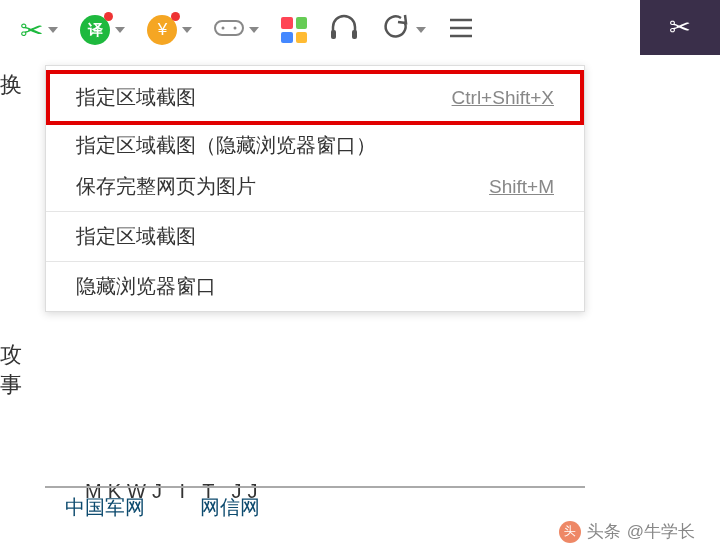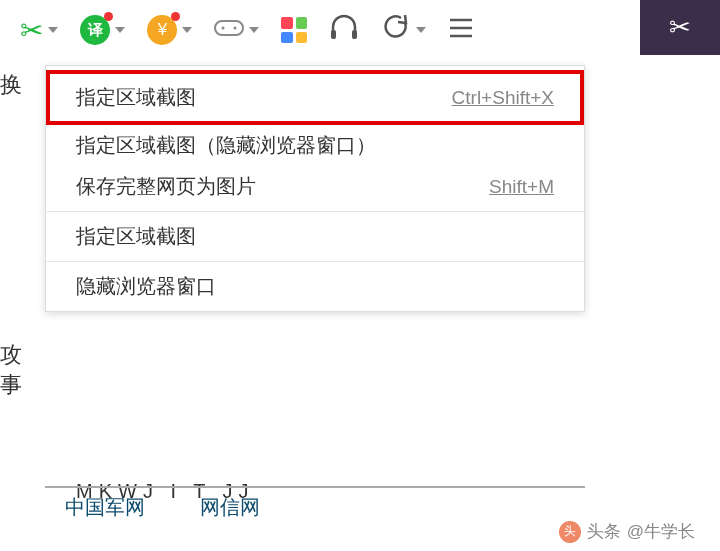--- a/index.html
+++ b/index.html
@@ -137,21 +137,21 @@
       border-top: 2px solid #aaa;
       padding-top: 6px;
       display: flex;
       gap: 55px;
       font-size: 20px;
       color: #0c4a6e;
       padding-left: 20px;
     }
     .bottom-cut {
       position: absolute;
-      left: 76px; top: 480px;
+      left: 85px; top: 480px;
       font-size: 20px;
       color: #333;
       letter-spacing: 6px;
     }
     .watermark {
       position: absolute;
       right: 25px; bottom: 8px;
       font-size: 17px;
       color: #888;
       display: flex;

